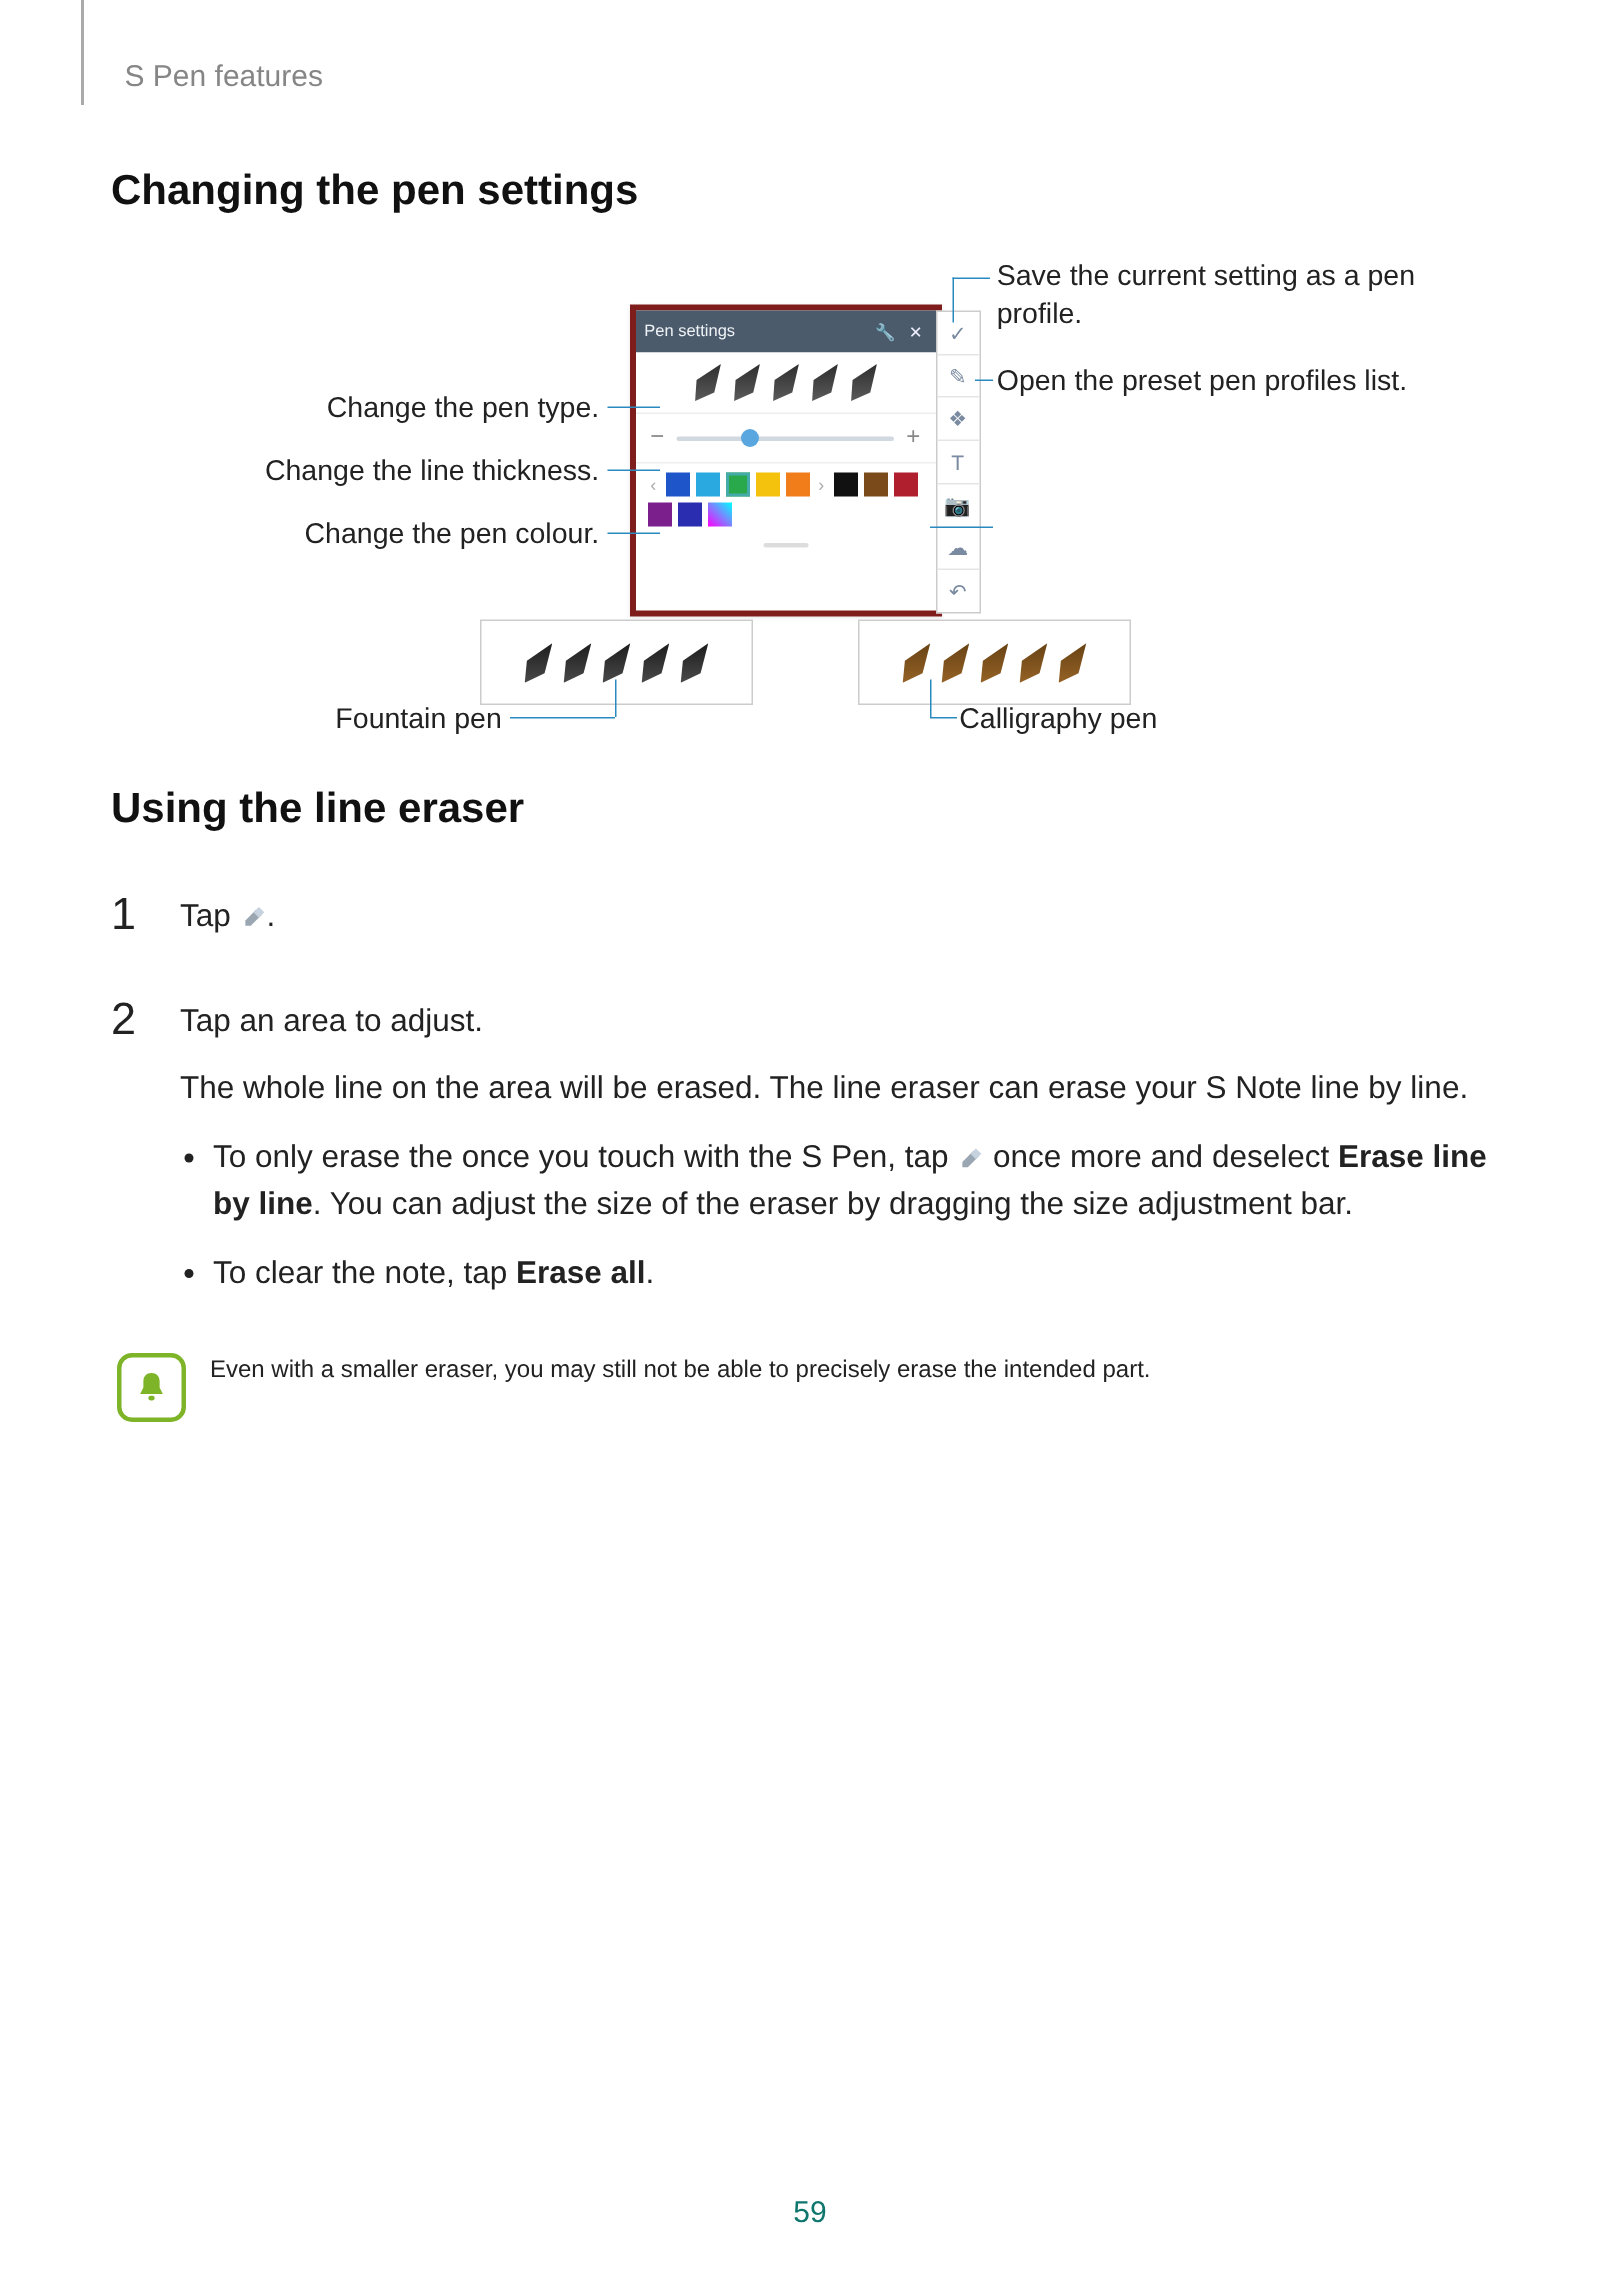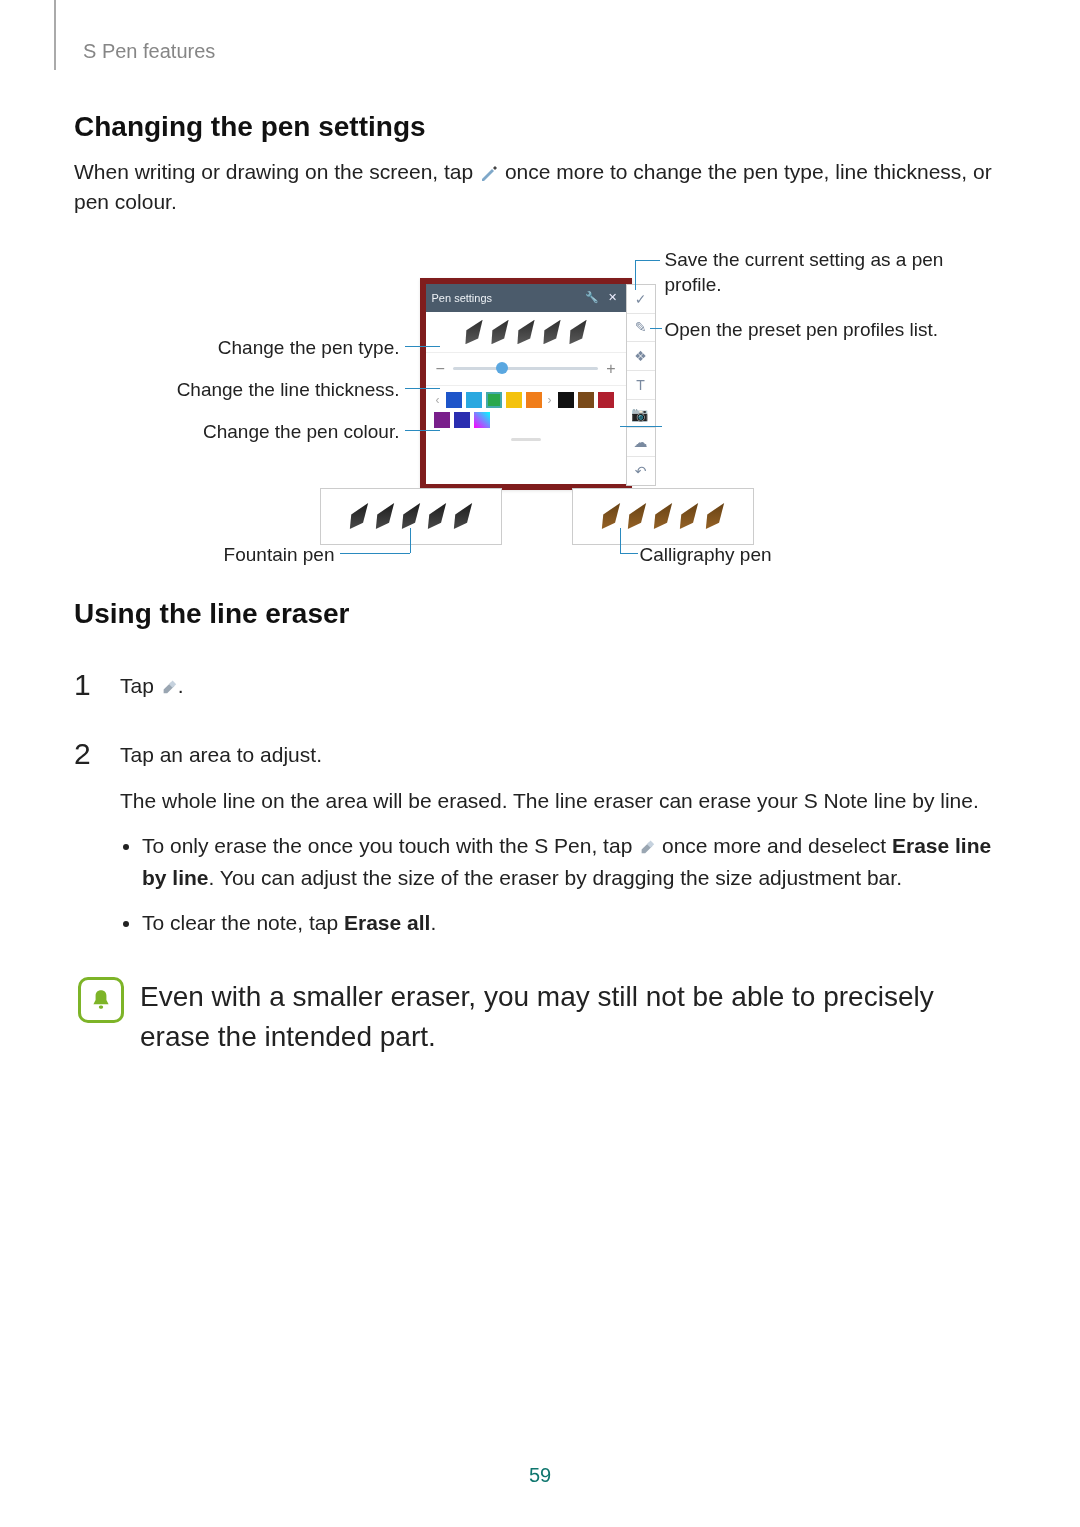--- a/index.html
+++ b/index.html
@@ -59,21 +59,21 @@
     width: 920px;
     height: 320px;
     margin: 30px auto 30px auto;
   }
   .panel {
     position: absolute;
     left: 340px;
     top: 30px;
     width: 200px;
     height: 200px;
-    border: 6px solid #7f1d1d;
+    border: 4px solid #7f1d1d;
     background: #fff;
     box-shadow: 0 1px 3px rgba(0,0,0,0.1);
   }
   .panel .title-bar {
     height: 28px;
     background: #4b5b6b;
     display: flex;
     align-items: center;
     color: #eef2f6;
     font-size: 11px;
@@ -182,46 +182,36 @@
   }
 
   .note-row{
     display:flex; gap:16px; margin-top:6px; margin-left:4px;
   }
   .note-icon-box{
     width:40px; height:40px; border:3px solid #7db428; border-radius:10px;
     display:flex; align-items:center; justify-content:center; flex-shrink:0;
   }
   .note-icon-box svg{width:26px;height:26px;}
-  .note-text{font-size:28px; line-height:1.45;}
+  .note-text{font-size:16px; line-height:1.45;}
 
   .page-number{
     position:absolute; bottom:40px; left:0; width:100%; text-align:center;
     font-size:20px; color:#0f766e;
   }
 </style>
 </head>
 <body>
 
 <div class="page">
   <div class="side-rule"></div>
   <div class="breadcrumb">S Pen features</div>
 
   <div class="content">
     <h2 class="section">Changing the pen settings</h2>
-    <p class="body">
-      <span>When writing or drawing on the screen, tap </span>
-      <span class="pen-icon">
-        <svg viewBox="0 0 20 20">
-            <path d="M3 17 L13 7 L15 9 L5 19 L3 19 Z" fill="#7fa8c9"></path>
-            <path d="M14 6 L16 4 L18 6 L16 8 Z" fill="#444"></path>
-          </svg>
-      </span>
-      <span> once more to change the pen type, line thickness, or pen colour.</span>
-    </p>
 
     <div class="diagram">
 
       <div class="panel">
         <div class="title-bar">
           <span>Pen settings</span>
           <span class="spacer"></span>
           <span class="tb-icon">🔧</span>
           <span class="tb-icon">✕</span>
         </div>

